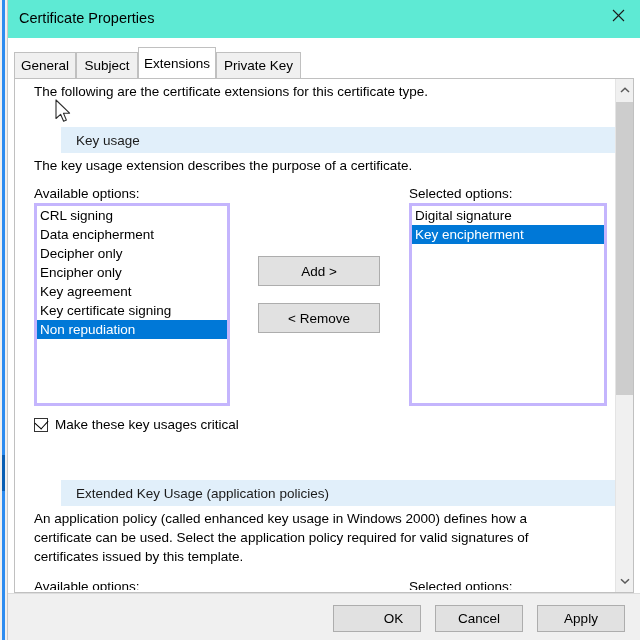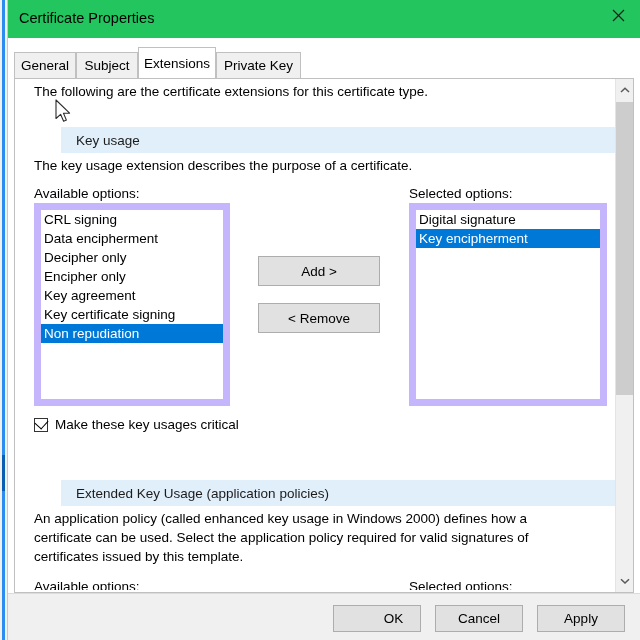--- a/index.html
+++ b/index.html
@@ -46,21 +46,21 @@
     background: #ffffff;
     border-left: 1px solid #c8c8c8;
     box-sizing: border-box;
   }
 
   
   #titlebar {
     position: absolute;
     left: 0; top: 0;
     width: 633px; height: 38px;
-    background: #22c55e;
+    background: #5eead4;
   }
   #title-text {
     position: absolute;
     left: 11px; top: 10px;
     font-size: 14.5px;
     color: #000000;
     white-space: nowrap;
   }
   #close-button {
     position: absolute;
@@ -162,21 +162,21 @@
 
   
   .list-label {
     position: absolute;
     font-size: 13.5px;
     white-space: nowrap;
   }
   .listbox {
     position: absolute;
     background: #ffffff;
-    border: 7px solid #c4b5fd;
+    border: 3px solid #c4b5fd;
     box-sizing: border-box;
     overflow: hidden;
   }
   .listbox .item {
     height: 19px;
     line-height: 19px;
     padding-left: 3px;
     font-size: 13.5px;
     color: #000000;
     white-space: nowrap;

